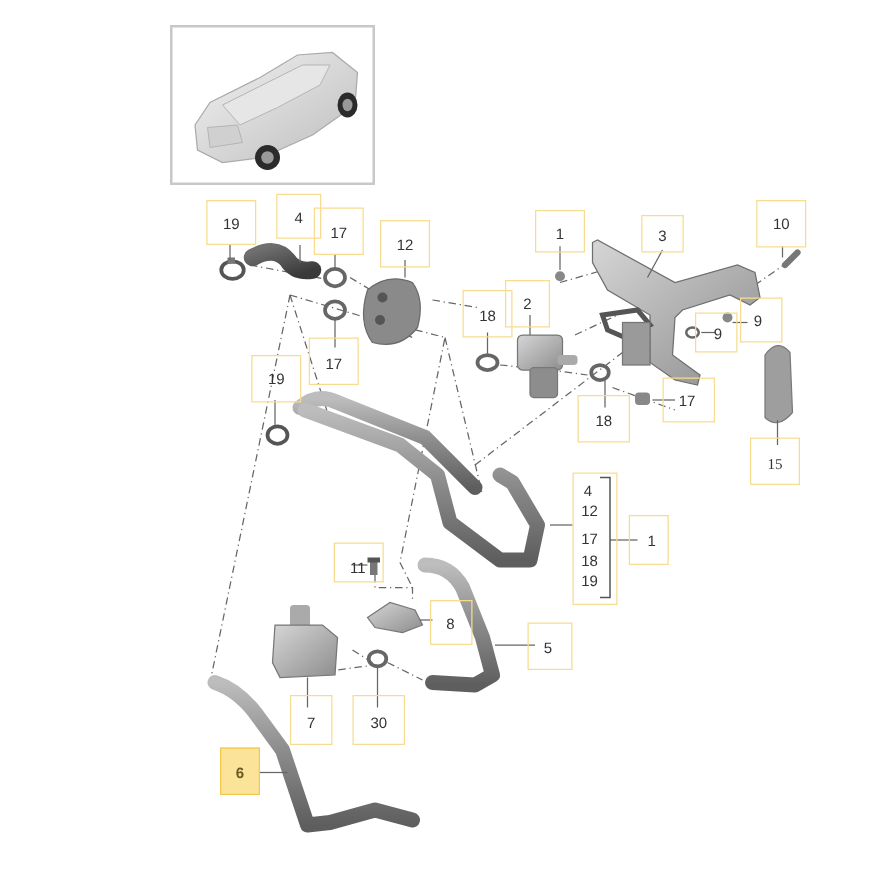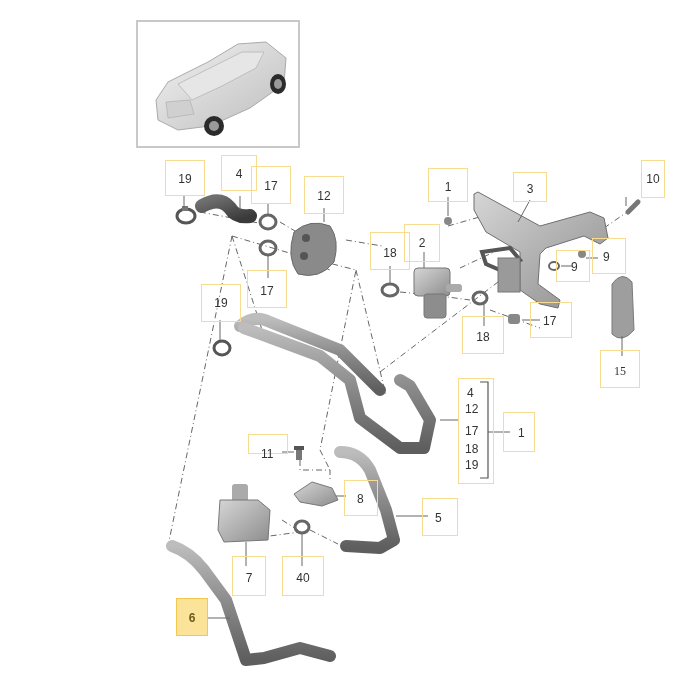--- a/index.html
+++ b/index.html
@@ -210,21 +210,21 @@
     </div>
   <div class="callout" style="left:201px;top:284px;width:40px;height:38px;">
       <div class="num" style="left:0;right:0;top:12px;">19</div>
     </div>
   <div class="callout" style="left:428px;top:168px;width:40px;height:34px;">
       <div class="num" style="left:0;right:0;top:12px;">1</div>
     </div>
   <div class="callout" style="left:513px;top:172px;width:34px;height:30px;">
       <div class="num" style="left:0;right:0;top:10px;">3</div>
     </div>
-  <div class="callout" style="left:605px;top:160px;width:24px;height:38px;margin-left:36px;">
+  <div class="callout" style="left:605px;top:160px;width:40px;height:38px;">
       <div class="num" style="left:0;right:0;top:12px;">10</div>
     </div>
   <div class="callout" style="left:370px;top:232px;width:40px;height:38px;">
       <div class="num" style="left:0;right:0;top:14px;">18</div>
     </div>
   <div class="callout" style="left:404px;top:224px;width:36px;height:38px;">
       <div class="num" style="left:0;right:0;top:12px;">2</div>
     </div>
   <div class="callout" style="left:556px;top:250px;width:34px;height:32px;">
       <div class="num" style="left:14px;top:10px;">9</div>
@@ -246,32 +246,32 @@
     </div>
 
   <div class="callout" style="left:458px;top:378px;width:36px;height:106px;">
     <div class="num" style="left:8px;top:8px;">4</div>
     <div class="num" style="left:6px;top:24px;">12</div>
     <div class="num" style="left:6px;top:46px;">17</div>
     <div class="num" style="left:6px;top:64px;">18</div>
     <div class="num" style="left:6px;top:80px;">19</div>
   </div>
 
-  <div class="callout" style="left:248px;top:434px;width:40px;height:20px;">
+  <div class="callout" style="left:267px;top:434px;width:40px;height:32px;">
       <div class="num" style="left:12px;top:13px;">11</div>
     </div>
   <div class="callout" style="left:344px;top:480px;width:34px;height:36px;">
       <div class="num" style="left:12px;top:12px;">8</div>
     </div>
   <div class="callout" style="left:422px;top:498px;width:36px;height:38px;">
       <div class="num" style="left:12px;top:13px;">5</div>
     </div>
   <div class="callout" style="left:232px;top:556px;width:34px;height:40px;">
       <div class="num" style="left:0;right:0;top:15px;">7</div>
     </div>
   <div class="callout" style="left:282px;top:556px;width:42px;height:40px;">
-      <div class="num" style="left:0;right:0;top:15px;">40</div>
+      <div class="num" style="left:0;right:0;top:15px;">30</div>
     </div>
   <div class="callout active" style="left:176px;top:598px;width:32px;height:38px;">
       <div class="num active" style="left:0;right:0;top:13px;">6</div>
     </div>
 
 </div>
 
 </body></html>

